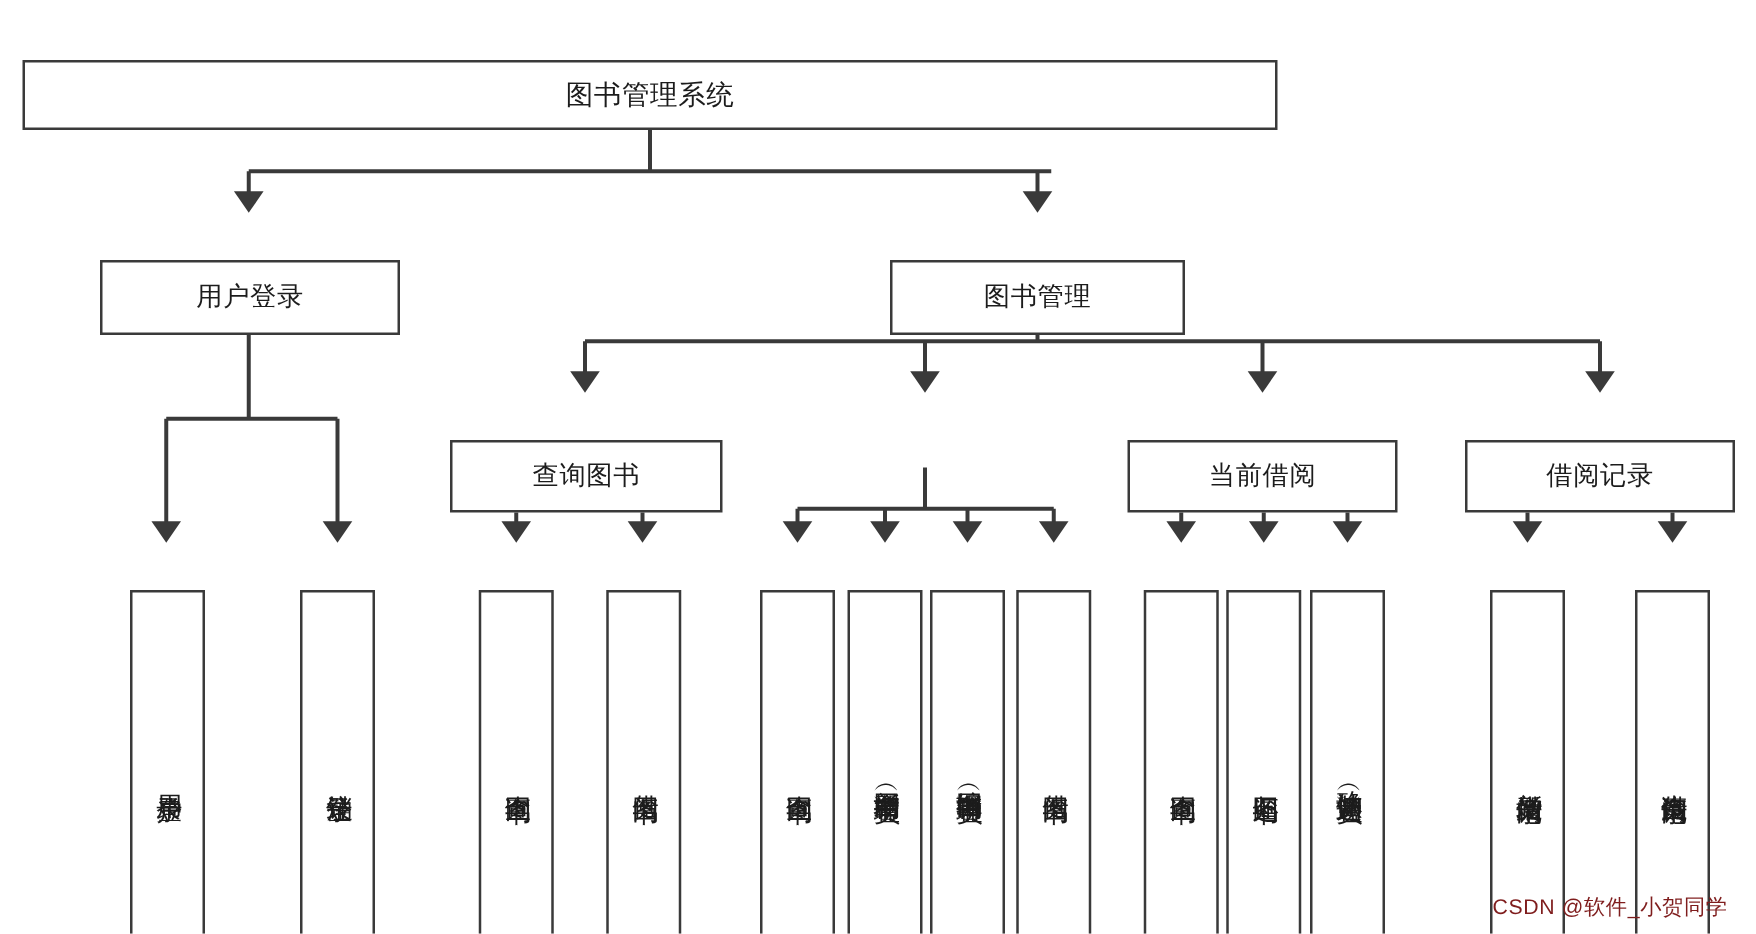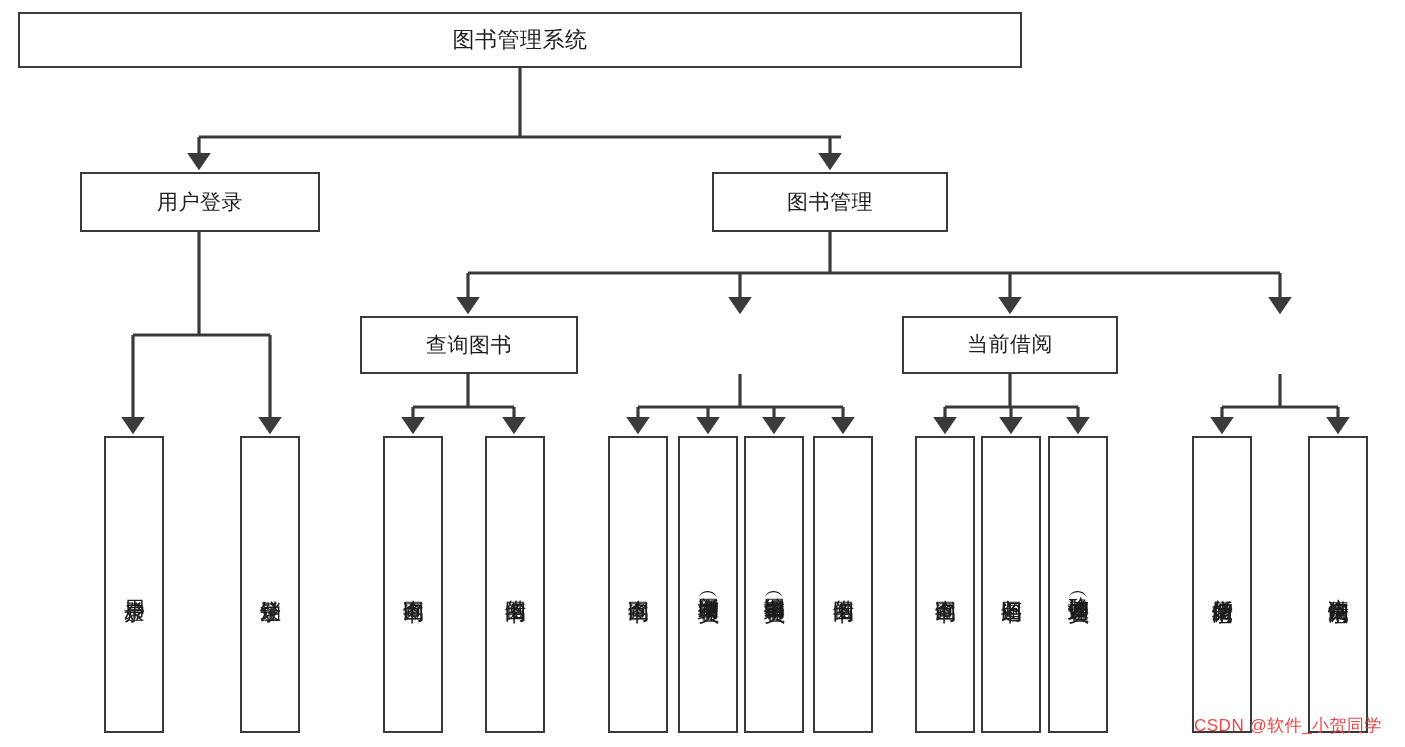--- a/index.html
+++ b/index.html
@@ -28,20 +28,21 @@
   }
   .node {
     position: absolute;
     box-sizing: border-box;
     background: #ffffff;
     border: 2px solid #3a3a3a;
     display: flex;
     align-items: center;
     justify-content: center;
     color: #1c1c1c;
+    margin-top: 36px;
   }
   .node-h .label {
     font-size: 21px;
     line-height: 1.1;
     letter-spacing: 0.5px;
     white-space: nowrap;
   }
   .node-v {
     align-items: center;
     justify-content: center;
@@ -51,21 +52,21 @@
     text-orientation: upright;
     font-size: 21px;
     line-height: 1.38;
     letter-spacing: 1px;
     white-space: nowrap;
     text-align: center;
   }
   .root .label { font-size: 22px; }
   .watermark {
     position: absolute;
-    color: #ef4444;
+    color: #7f1d1d;
     font-size: 17px;
     letter-spacing: 0.5px;
     white-space: nowrap;
     user-select: none;
   }
 </style>
 </head>
 <body>
 
 <div id="canvas">
@@ -127,22 +128,25 @@
   <div class="node node-h" style="left:80px; top:172px; width:240px; height:60px;">
     <span class="label">用户登录</span>
   </div>
   <div class="node node-h" style="left:712px; top:172px; width:236px; height:60px;">
     <span class="label">图书管理</span>
   </div>
 
   <div class="node node-h" style="left:360px; top:316px; width:218px; height:58px;">
     <span class="label">查询图书</span>
   </div>
-  <div class="node node-h" style="left:902px; top:316px; width:216px; height:58px;font-family:Liberation Serif, serif;">
+  <div class="node node-h" style="left:902px; top:316px; width:216px; height:58px;">
     <span class="label">当前借阅</span>
+  </div>
+  <div class="node node-h" style="left:1172px; top:316px; width:216px; height:58px;">
+    <span class="label">借阅记录</span>
   </div>
 
   <div class="node node-v" style="left:104px; top:436px; width:60px; height:297px;">
     <span class="label">用户登录</span>
   </div>
   <div class="node node-v" style="left:240px; top:436px; width:60px; height:297px;">
     <span class="label">注销登录</span>
   </div>
 
   <div class="node node-v" style="left:383px; top:436px; width:60px; height:297px;">

